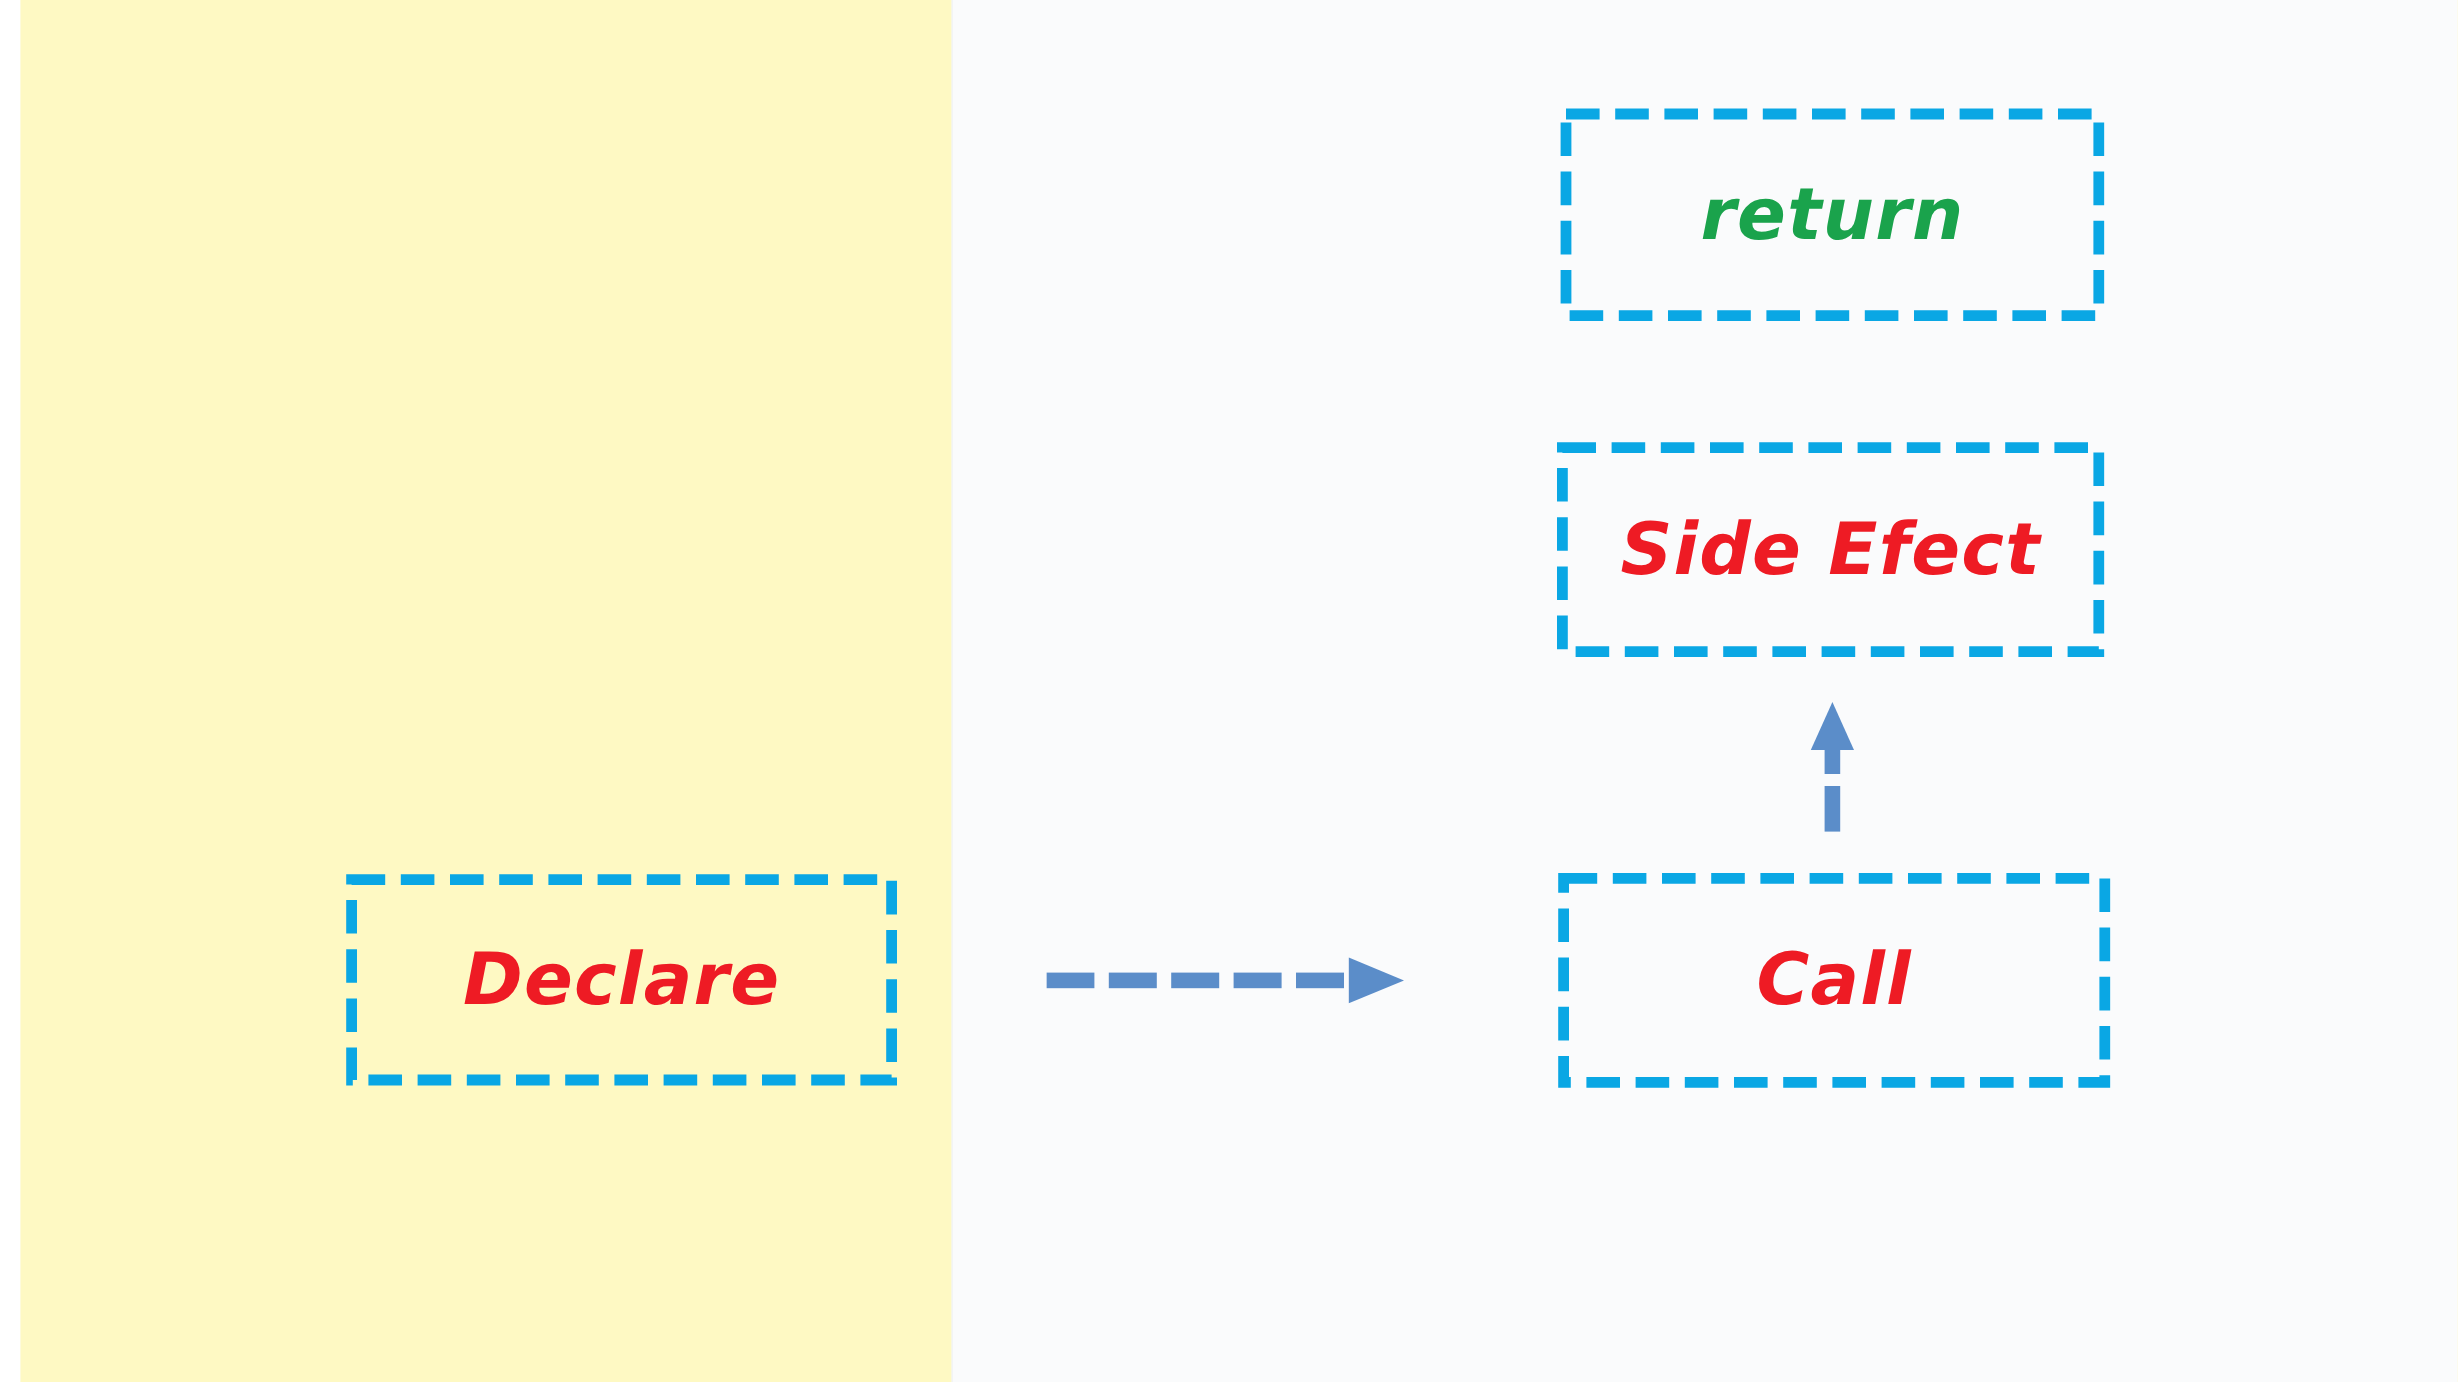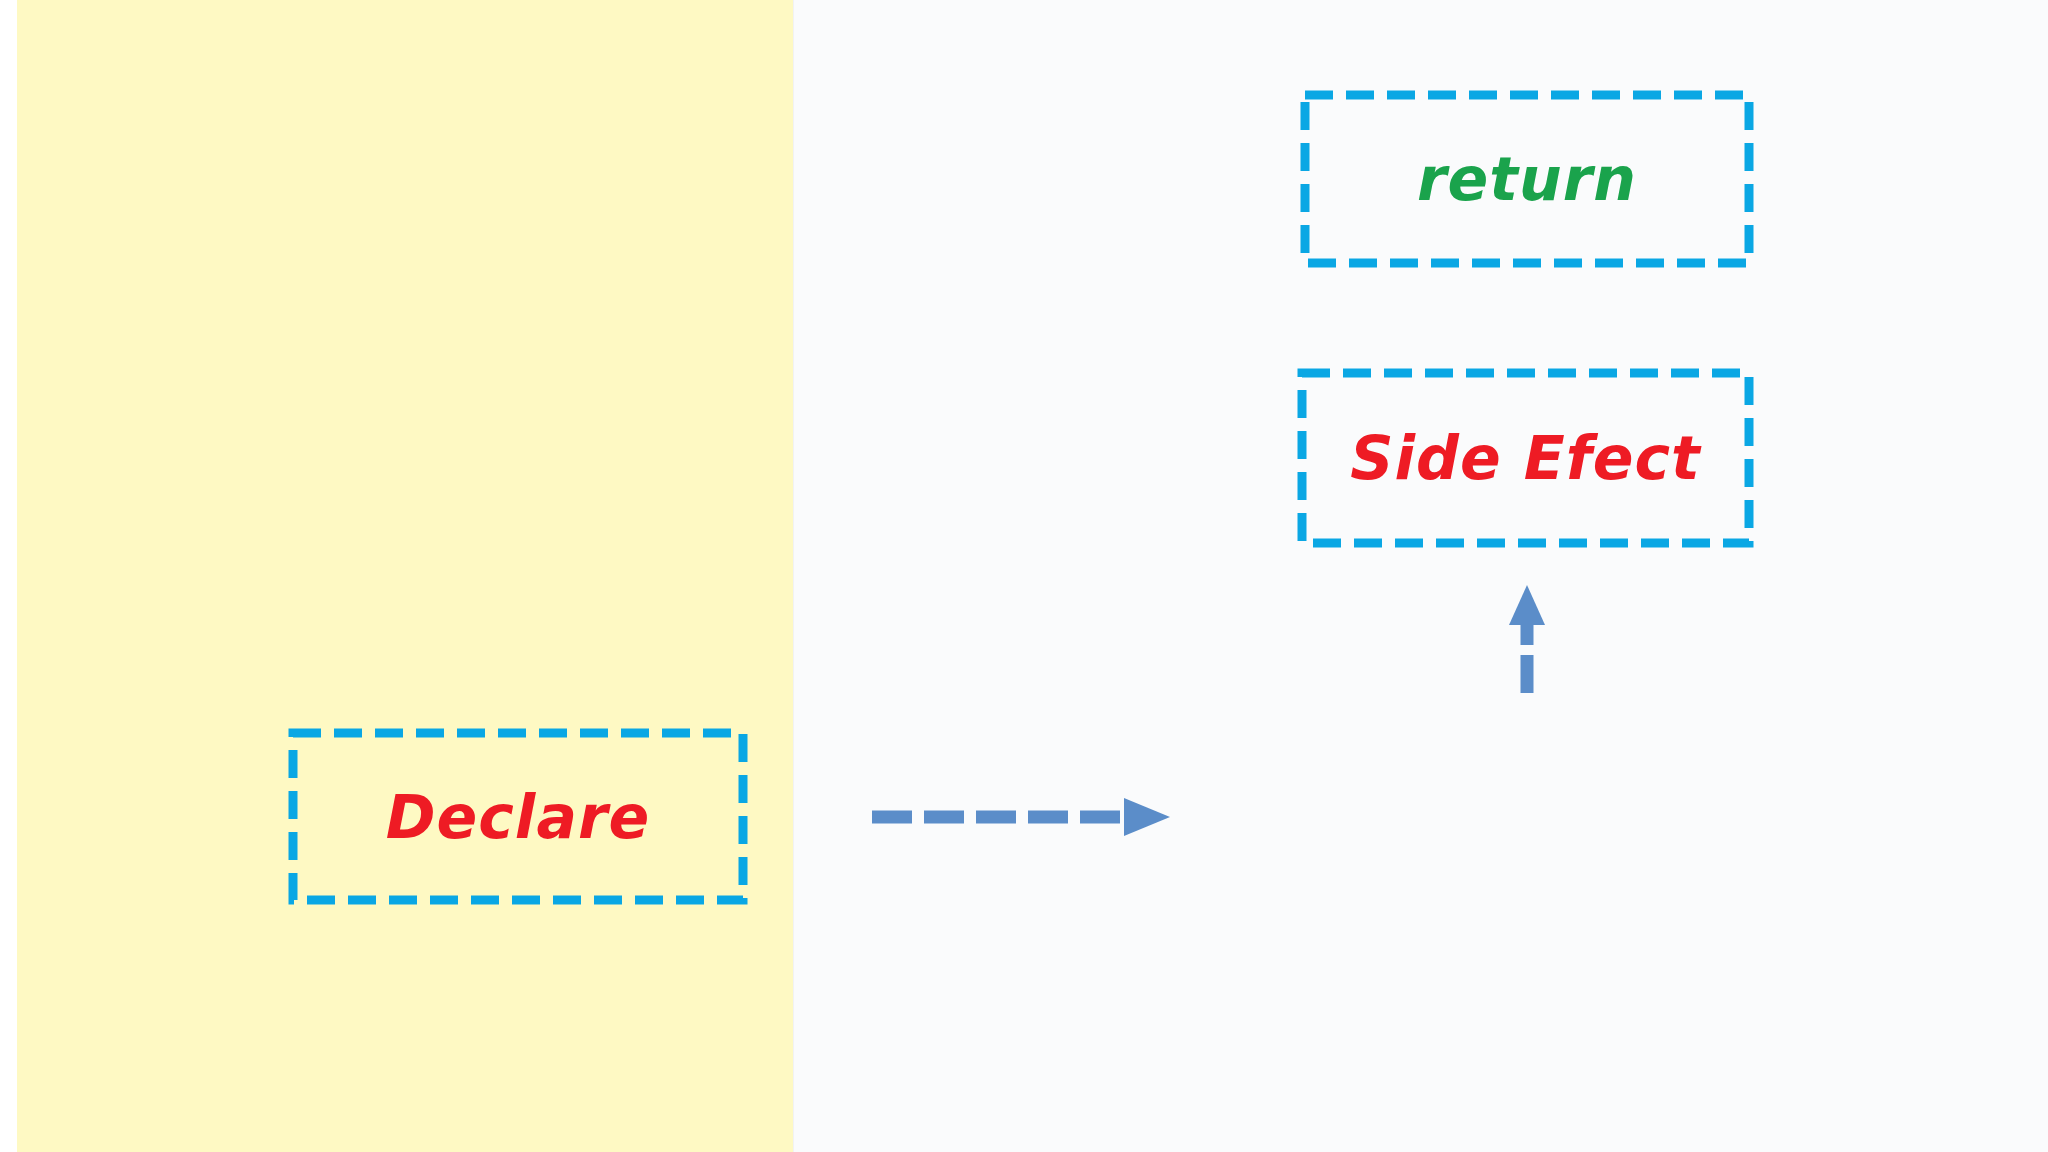--- a/index.html
+++ b/index.html
@@ -83,20 +83,26 @@
     <div class="label label-red">Declare</div>
   </div>
 
   <div class="node" style="left:1280px; top:368px; width:457px; height:180px;">
     <svg class="box-border" viewBox="0 0 457 180" preserveAspectRatio="none">
       <rect x="5" y="5" width="447" height="170" fill="none" stroke="#0aa7e4" stroke-width="9" stroke-dasharray="28 13"></rect>
     </svg>
     <div class="label label-red">Side Efect</div>
   </div>
 
+  <div class="node" style="left:1281px; top:727px; width:461px; height:180px;">
+    <svg class="box-border" viewBox="0 0 461 180" preserveAspectRatio="none">
+      <rect x="5" y="5" width="451" height="170" fill="none" stroke="#0aa7e4" stroke-width="9" stroke-dasharray="28 13"></rect>
+    </svg>
+    <div class="label label-red">Call</div>
+  </div>
 
   <div class="connector" style="left:855px; top:795px; width:300px; height:44px;">
     <svg viewBox="0 0 300 44">
       <g fill="#5b8dc9">
         <rect x="0" y="15.5" width="40" height="13"></rect>
         <rect x="52" y="15.5" width="40" height="13"></rect>
         <rect x="104" y="15.5" width="40" height="13"></rect>
         <rect x="156" y="15.5" width="40" height="13"></rect>
         <rect x="208" y="15.5" width="40" height="13"></rect>
         <polygon points="252,3 252,41 298,22"></polygon>

